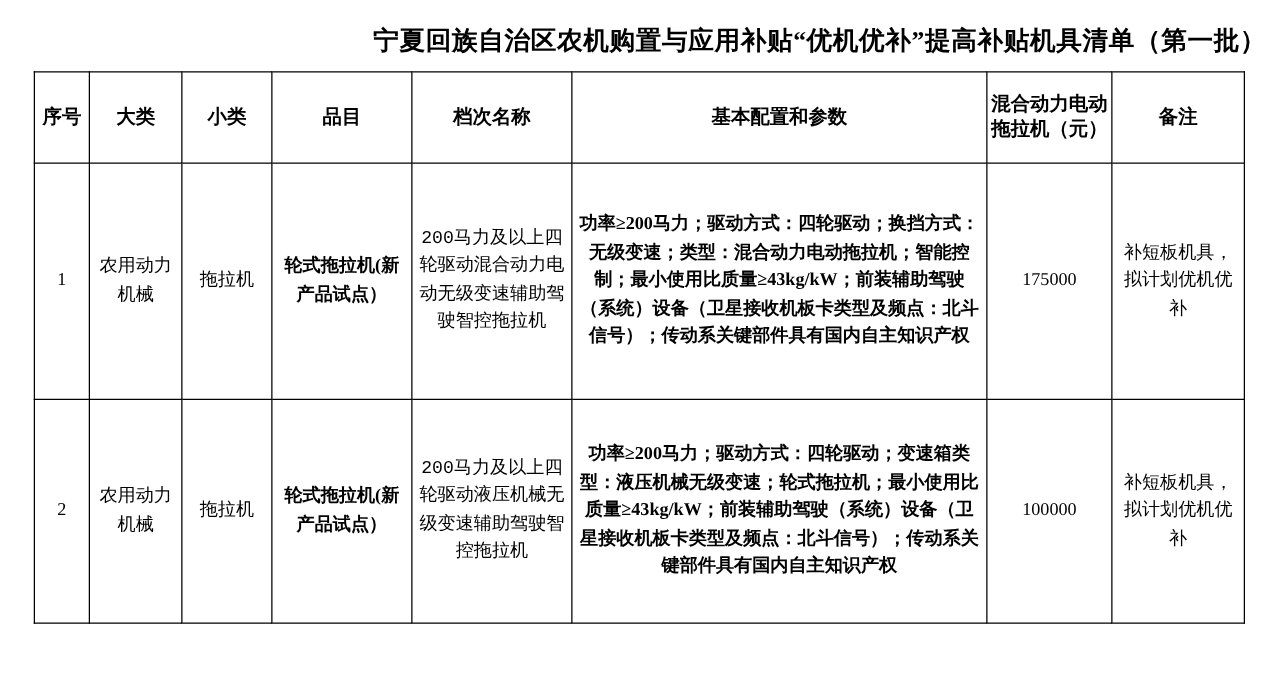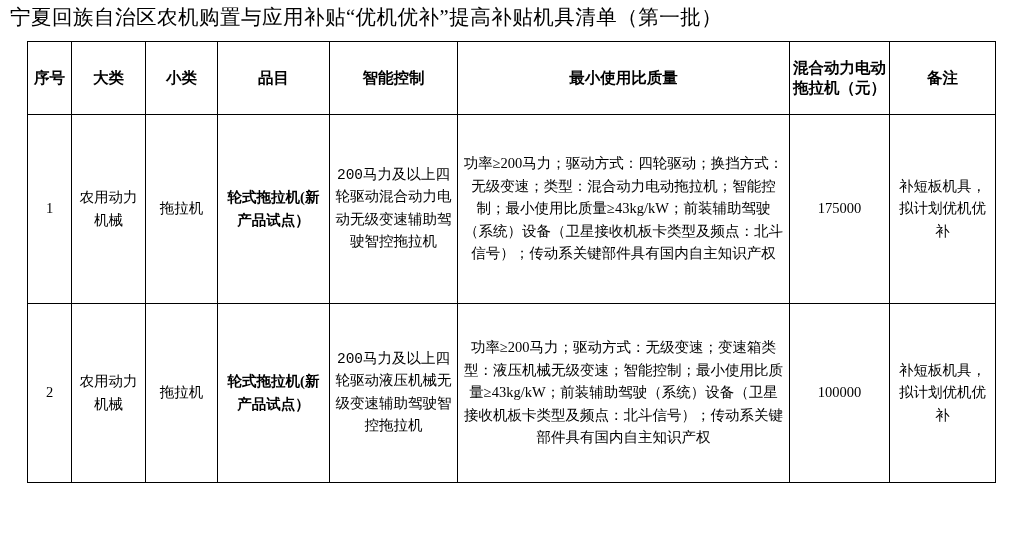--- a/index.html
+++ b/index.html
@@ -14,25 +14,25 @@
     color: #000000;
     overflow: hidden;
   }
   .page {
     position: relative;
     width: 1023px;
     height: 539px;
     box-sizing: border-box;
   }
   .doc-title {
-    text-align: left;
+    text-align: right;
     font-size: 20.5px;
-    font-weight: normal;
+    font-weight: bold;
     letter-spacing: 0.5px;
-    padding: 4px 10px 10px 10px;
+    padding: 20px 10px 10px 10px;
     line-height: 1.3;
     white-space: nowrap;
   }
   table.grid {
     border-collapse: collapse;
     width: 812px;
     margin: 0 auto;
     table-layout: fixed;
   }
   table.grid th,
@@ -50,20 +50,21 @@
     height: 66px;
     padding: 3px 2px;
     line-height: 1.3;
   }
   td.cell-config {
     text-align: justify;
     text-align-last: center;
     padding: 8px 10px;
     line-height: 1.75;
     font-size: 14.5px;
+    font-weight: bold;
   }
   td.cell-sn {
     font-size: 15px;
   }
   td.cell-amount {
     font-size: 15px;
     margin-top: 42px;
   }
   td.cell-name {
     padding: 6px 8px;
@@ -107,22 +108,22 @@
       <col class="c-config">
       <col class="c-amount">
       <col class="c-remark">
     </colgroup>
     <thead>
       <tr>
         <th>序号</th>
         <th>大类</th>
         <th>小类</th>
         <th>品目</th>
-        <th>智能控制</th>
-        <th>最小使用比质量</th>
+        <th>档次名称</th>
+        <th>基本配置和参数</th>
         <th>混合动力电动拖拉机（元）</th>
         <th>备注</th>
       </tr>
     </thead>
     <tbody>
       <tr class="row-1">
         <td class="cell-sn">1</td>
         <td class="cell-major">农用动力机械</td>
         <td class="cell-minor">拖拉机</td>
         <td class="cell-name">轮式拖拉机(新产品试点）</td>
@@ -130,20 +131,20 @@
         <td class="cell-config">功率≥200马力；驱动方式：四轮驱动；换挡方式：无级变速；类型：混合动力电动拖拉机；智能控制；最小使用比质量≥43kg/kW；前装辅助驾驶（系统）设备（卫星接收机板卡类型及频点：北斗信号）；传动系关键部件具有国内自主知识产权</td>
         <td class="cell-amount">175000</td>
         <td class="cell-remark">补短板机具，拟计划优机优补</td>
       </tr>
       <tr class="row-2">
         <td class="cell-sn">2</td>
         <td class="cell-major">农用动力机械</td>
         <td class="cell-minor">拖拉机</td>
         <td class="cell-name">轮式拖拉机(新产品试点）</td>
         <td class="cell-level">200马力及以上四轮驱动液压机械无级变速辅助驾驶智控拖拉机</td>
-        <td class="cell-config">功率≥200马力；驱动方式：无级变速；变速箱类型：液压机械无级变速；智能控制；最小使用比质量≥43kg/kW；前装辅助驾驶（系统）设备（卫星接收机板卡类型及频点：北斗信号）；传动系关键部件具有国内自主知识产权</td>
+        <td class="cell-config">功率≥200马力；驱动方式：四轮驱动；变速箱类型：液压机械无级变速；轮式拖拉机；最小使用比质量≥43kg/kW；前装辅助驾驶（系统）设备（卫星接收机板卡类型及频点：北斗信号）；传动系关键部件具有国内自主知识产权</td>
         <td class="cell-amount">100000</td>
         <td class="cell-remark">补短板机具，拟计划优机优补</td>
       </tr>
     </tbody>
   </table>
 
 </div>
 
 </body></html>

